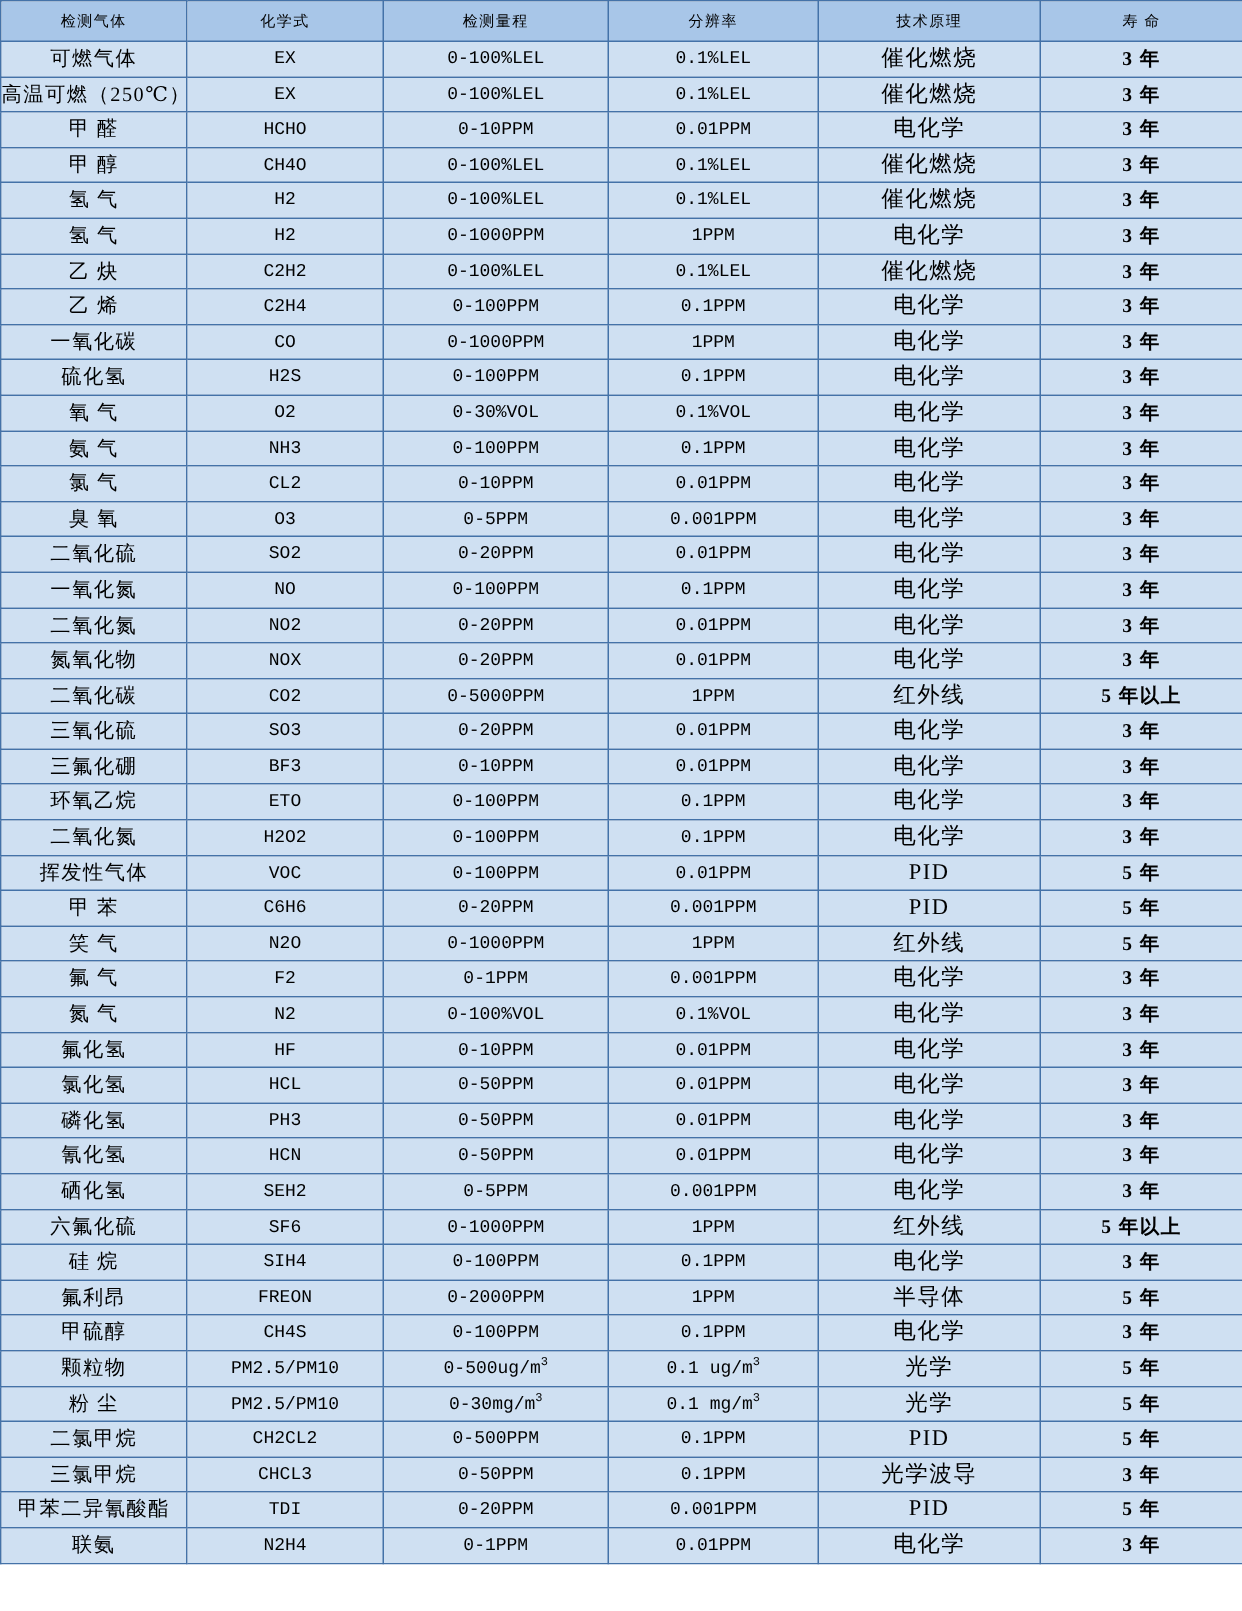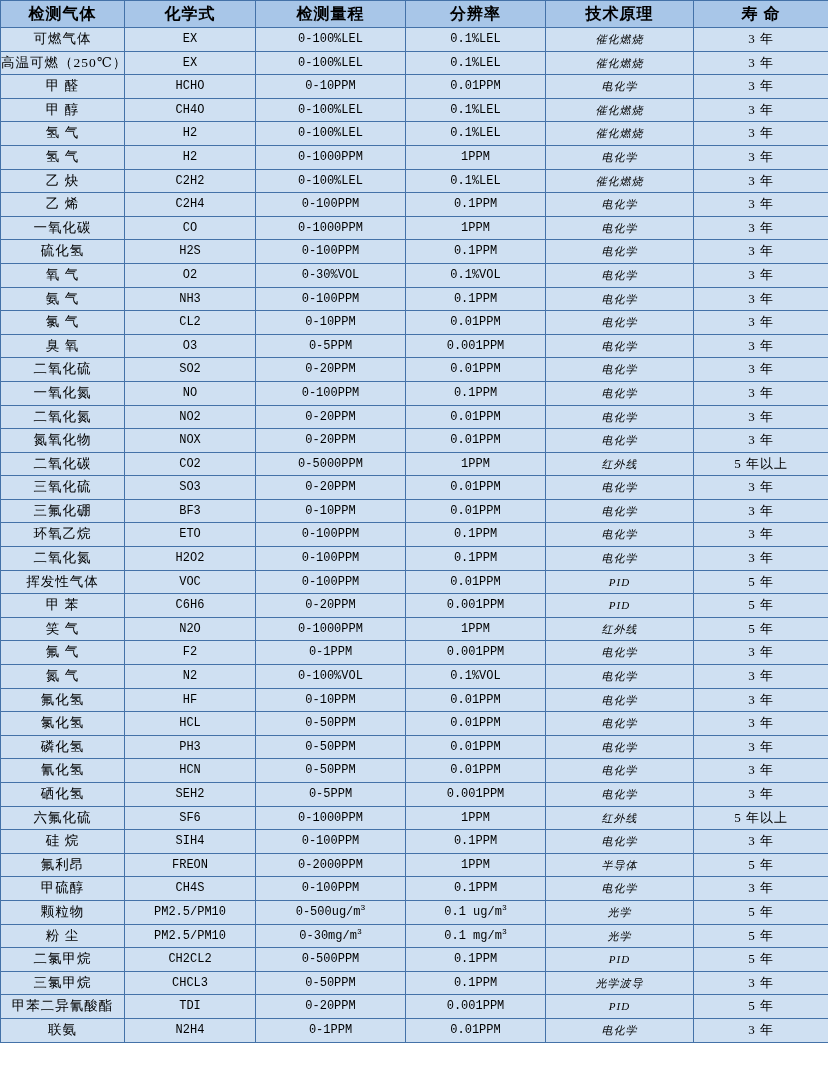--- a/index.html
+++ b/index.html
@@ -29,49 +29,49 @@
     text-align: center;
     vertical-align: middle;
     color: #000000;
     padding: 0;
     white-space: nowrap;
     overflow: hidden;
   }
   #gas-table thead th {
     background: #a8c6e8;
     height: 26px;
-    font-size: 16px;
-    font-weight: bold;
+    font-size: 10px;
+    font-weight: normal;
     letter-spacing: 1px;
   }
   #gas-table tbody td {
     background: #cfe0f2;
     height: 22.6px;
     line-height: 22.6px;
     font-size: 13px;
   }
   #gas-table tbody td.name {
     font-size: 13.5px;
     letter-spacing: 1px;
   }
   #gas-table tbody td.formula,
   #gas-table tbody td.range,
   #gas-table tbody td.res {
     font-family: "Liberation Mono", "DejaVu Sans Mono", monospace;
     font-size: 12px;
     letter-spacing: 0px;
   }
   #gas-table tbody td.principle {
-    font-size: 11px;
+    font-size: 15px;
     letter-spacing: 1px;
-    font-style: italic;
   }
   #gas-table tbody td.life {
     font-size: 13px;
     letter-spacing: 1px;
+    font-weight: bold;
   }
   sup {
     font-size: 8px;
     vertical-align: super;
     line-height: 0;
   }
 </style>
 </head>
 <body>
 

